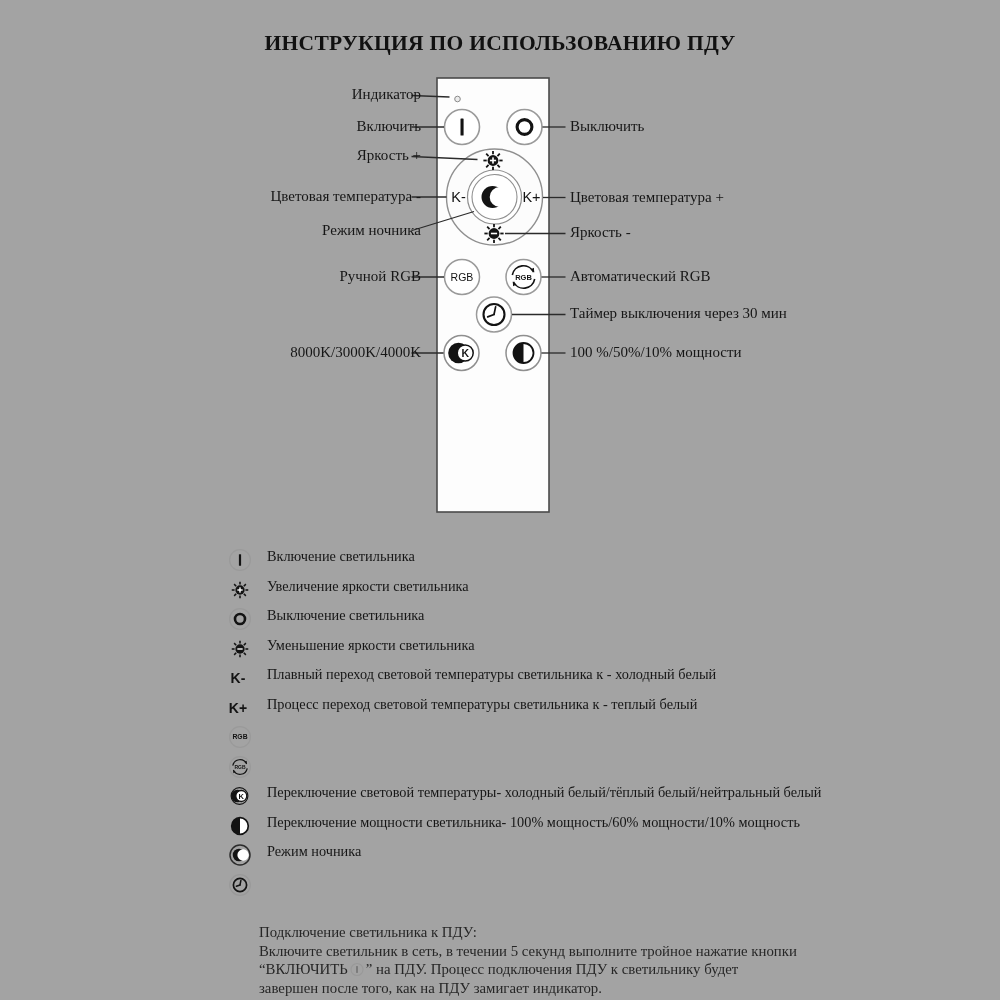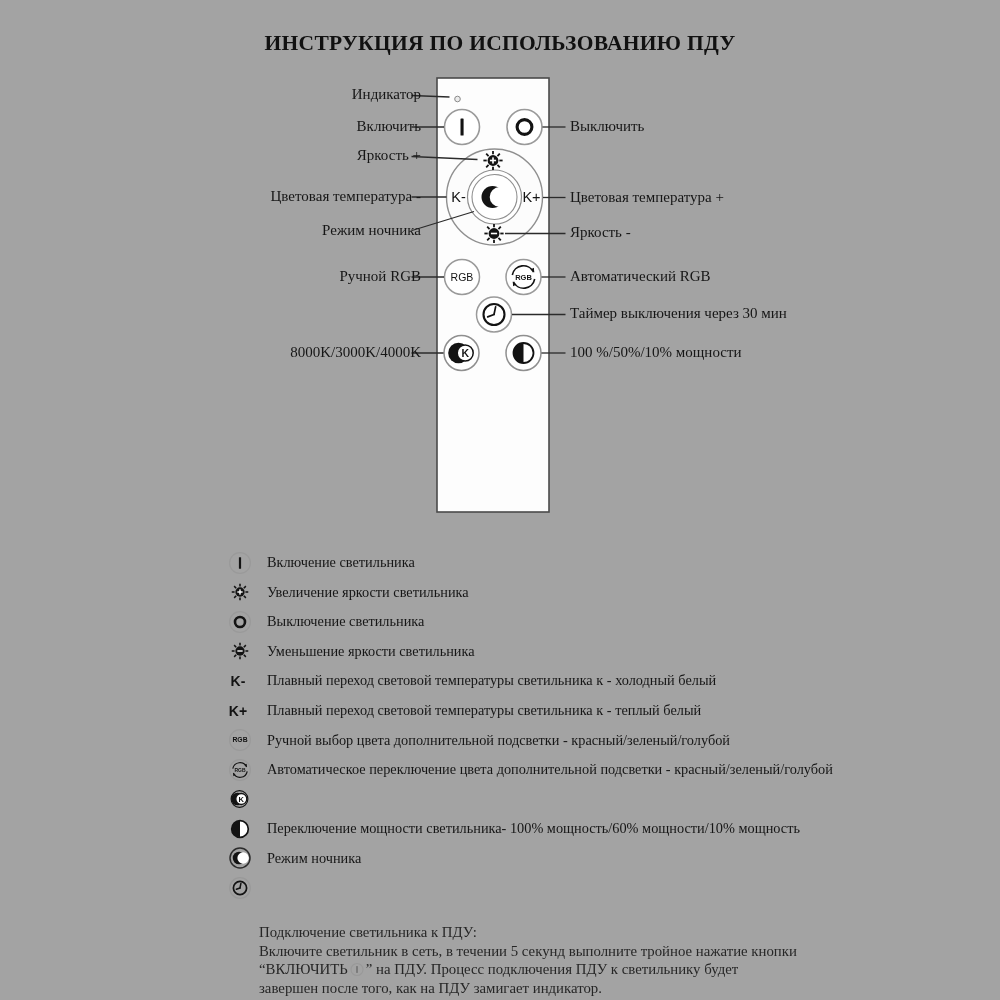--- a/index.html
+++ b/index.html
@@ -5,21 +5,21 @@
   html,body{margin:0;padding:0;background:#ffffff;}
   #page{position:relative;width:1000px;height:1000px;background:#a3a3a3;overflow:hidden;
         font-family:"Liberation Serif", serif;color:#1b1b1b;padding-left:16px;}
   #title{position:absolute;top:31px;left:0;width:1000px;text-align:center;
          font-size:21.5px;font-weight:bold;letter-spacing:.3px;color:#111;}
   .lab{position:absolute;font-size:15px;white-space:nowrap;color:#161616;}
   .lab.r{text-align:center;}
   .lab.l{}
   #diagram-svg{position:absolute;left:0;top:0;}
   #legend{position:absolute;left:228px;top:548px;}
-  .leg-row{display:flex;align-items:center;height:29.55px;}
+  .leg-row{display:flex;align-items:flex-start;height:29.55px;}
   .leg-ic{width:24px;height:24px;flex:0 0 24px;}
   .leg-tx{margin-left:15px;font-size:14.3px;white-space:nowrap;color:#161616;}
   #footer{position:absolute;left:259px;top:923px;font-size:14.8px;line-height:18.6px;color:#262626;}
   #footer .fl{white-space:nowrap;}
   .inline-ic{display:inline-block;width:16px;height:16px;vertical-align:-3px;margin:0 1px;}
   svg text{font-family:"Liberation Sans", sans-serif;}
 </style>
 </head>
 <body>
 
@@ -185,50 +185,49 @@
       <svg class="leg-ic" viewBox="0 0 24 24">
         <text x="10" y="17" font-size="14" font-weight="600" fill="#131313" text-anchor="middle">K-</text>
       </svg>
       <div class="leg-tx">Плавный переход световой температуры светильника к - холодный белый</div>
     </div>
 
     <div class="leg-row">
       <svg class="leg-ic" viewBox="0 0 24 24">
         <text x="10" y="17" font-size="14" font-weight="600" fill="#131313" text-anchor="middle">K+</text>
       </svg>
-      <div class="leg-tx">Плавный переход световой температуры светильника к - теплый белый</div>
+      <div class="leg-tx">Процесс переход световой температуры светильника к - теплый белый</div>
     </div>
 
     <div class="leg-row">
       <svg class="leg-ic" viewBox="0 0 24 24">
         <circle cx="12" cy="12" r="10.4" fill="none" stroke="#9a9a9a" stroke-width="1.3"></circle>
         <text x="12" y="14.4" font-size="6.8" font-weight="600" fill="#131313" text-anchor="middle">RGB</text>
       </svg>
-      <div class="leg-tx">Ручной выбор цвета дополнительной подсветки - красный/зеленый/голубой</div>
     </div>
 
     <div class="leg-row">
       <svg class="leg-ic" viewBox="0 0 24 24">
         <circle cx="12" cy="12" r="10.4" fill="none" stroke="#9a9a9a" stroke-width="1.3"></circle>
         <text x="12" y="13.8" font-size="5" font-weight="600" fill="#131313" text-anchor="middle">RGB</text>
         <path d="M 4.8,10.7 A 7.3,7.3 0 0 1 18.6,8.9" fill="none" stroke="#131313" stroke-width="1.2"></path>
         <use href="#arrowT" transform="translate(18.9,9.1) rotate(63) scale(0.7)"></use>
         <path d="M 19.2,13.3 A 7.3,7.3 0 0 1 5.4,15.1" fill="none" stroke="#131313" stroke-width="1.2"></path>
         <use href="#arrowT" transform="translate(5.1,14.9) rotate(243) scale(0.7)"></use>
       </svg>
-      <div class="leg-tx">Автоматическое переключение цвета дополнительной подсветки - красный/зеленый/голубой</div>
     </div>
 
     <div class="leg-row">
       <svg class="leg-ic" viewBox="0 0 24 24">
         <circle cx="9.4" cy="12" r="6.3" fill="#131313"></circle>
         <circle cx="13.3" cy="12" r="5.5" fill="#ffffff" stroke="#131313" stroke-width="1.3"></circle>
         <text x="13.3" y="14.8" font-size="7.5" font-weight="bold" fill="#131313" text-anchor="middle">K</text>
         <circle cx="11.5" cy="12" r="8.4" fill="none" stroke="#131313" stroke-width="1.1"></circle>
       </svg>
+      <div class="leg-tx">Переключение световой температуры- холодный белый/тёплый белый/нейтральный белый</div>
     </div>
 
     <div class="leg-row">
       <svg class="leg-ic" viewBox="0 0 24 24">
         <circle cx="12" cy="12" r="8.3" fill="#ffffff" stroke="#131313" stroke-width="1.7"></circle>
         <path d="M 12,3.7 A 8.3,8.3 0 0 0 12,20.3 Z" fill="#131313"></path>
       </svg>
       <div class="leg-tx">Переключение мощности светильника- 100% мощность/60% мощности/10% мощность</div>
     </div>
 

